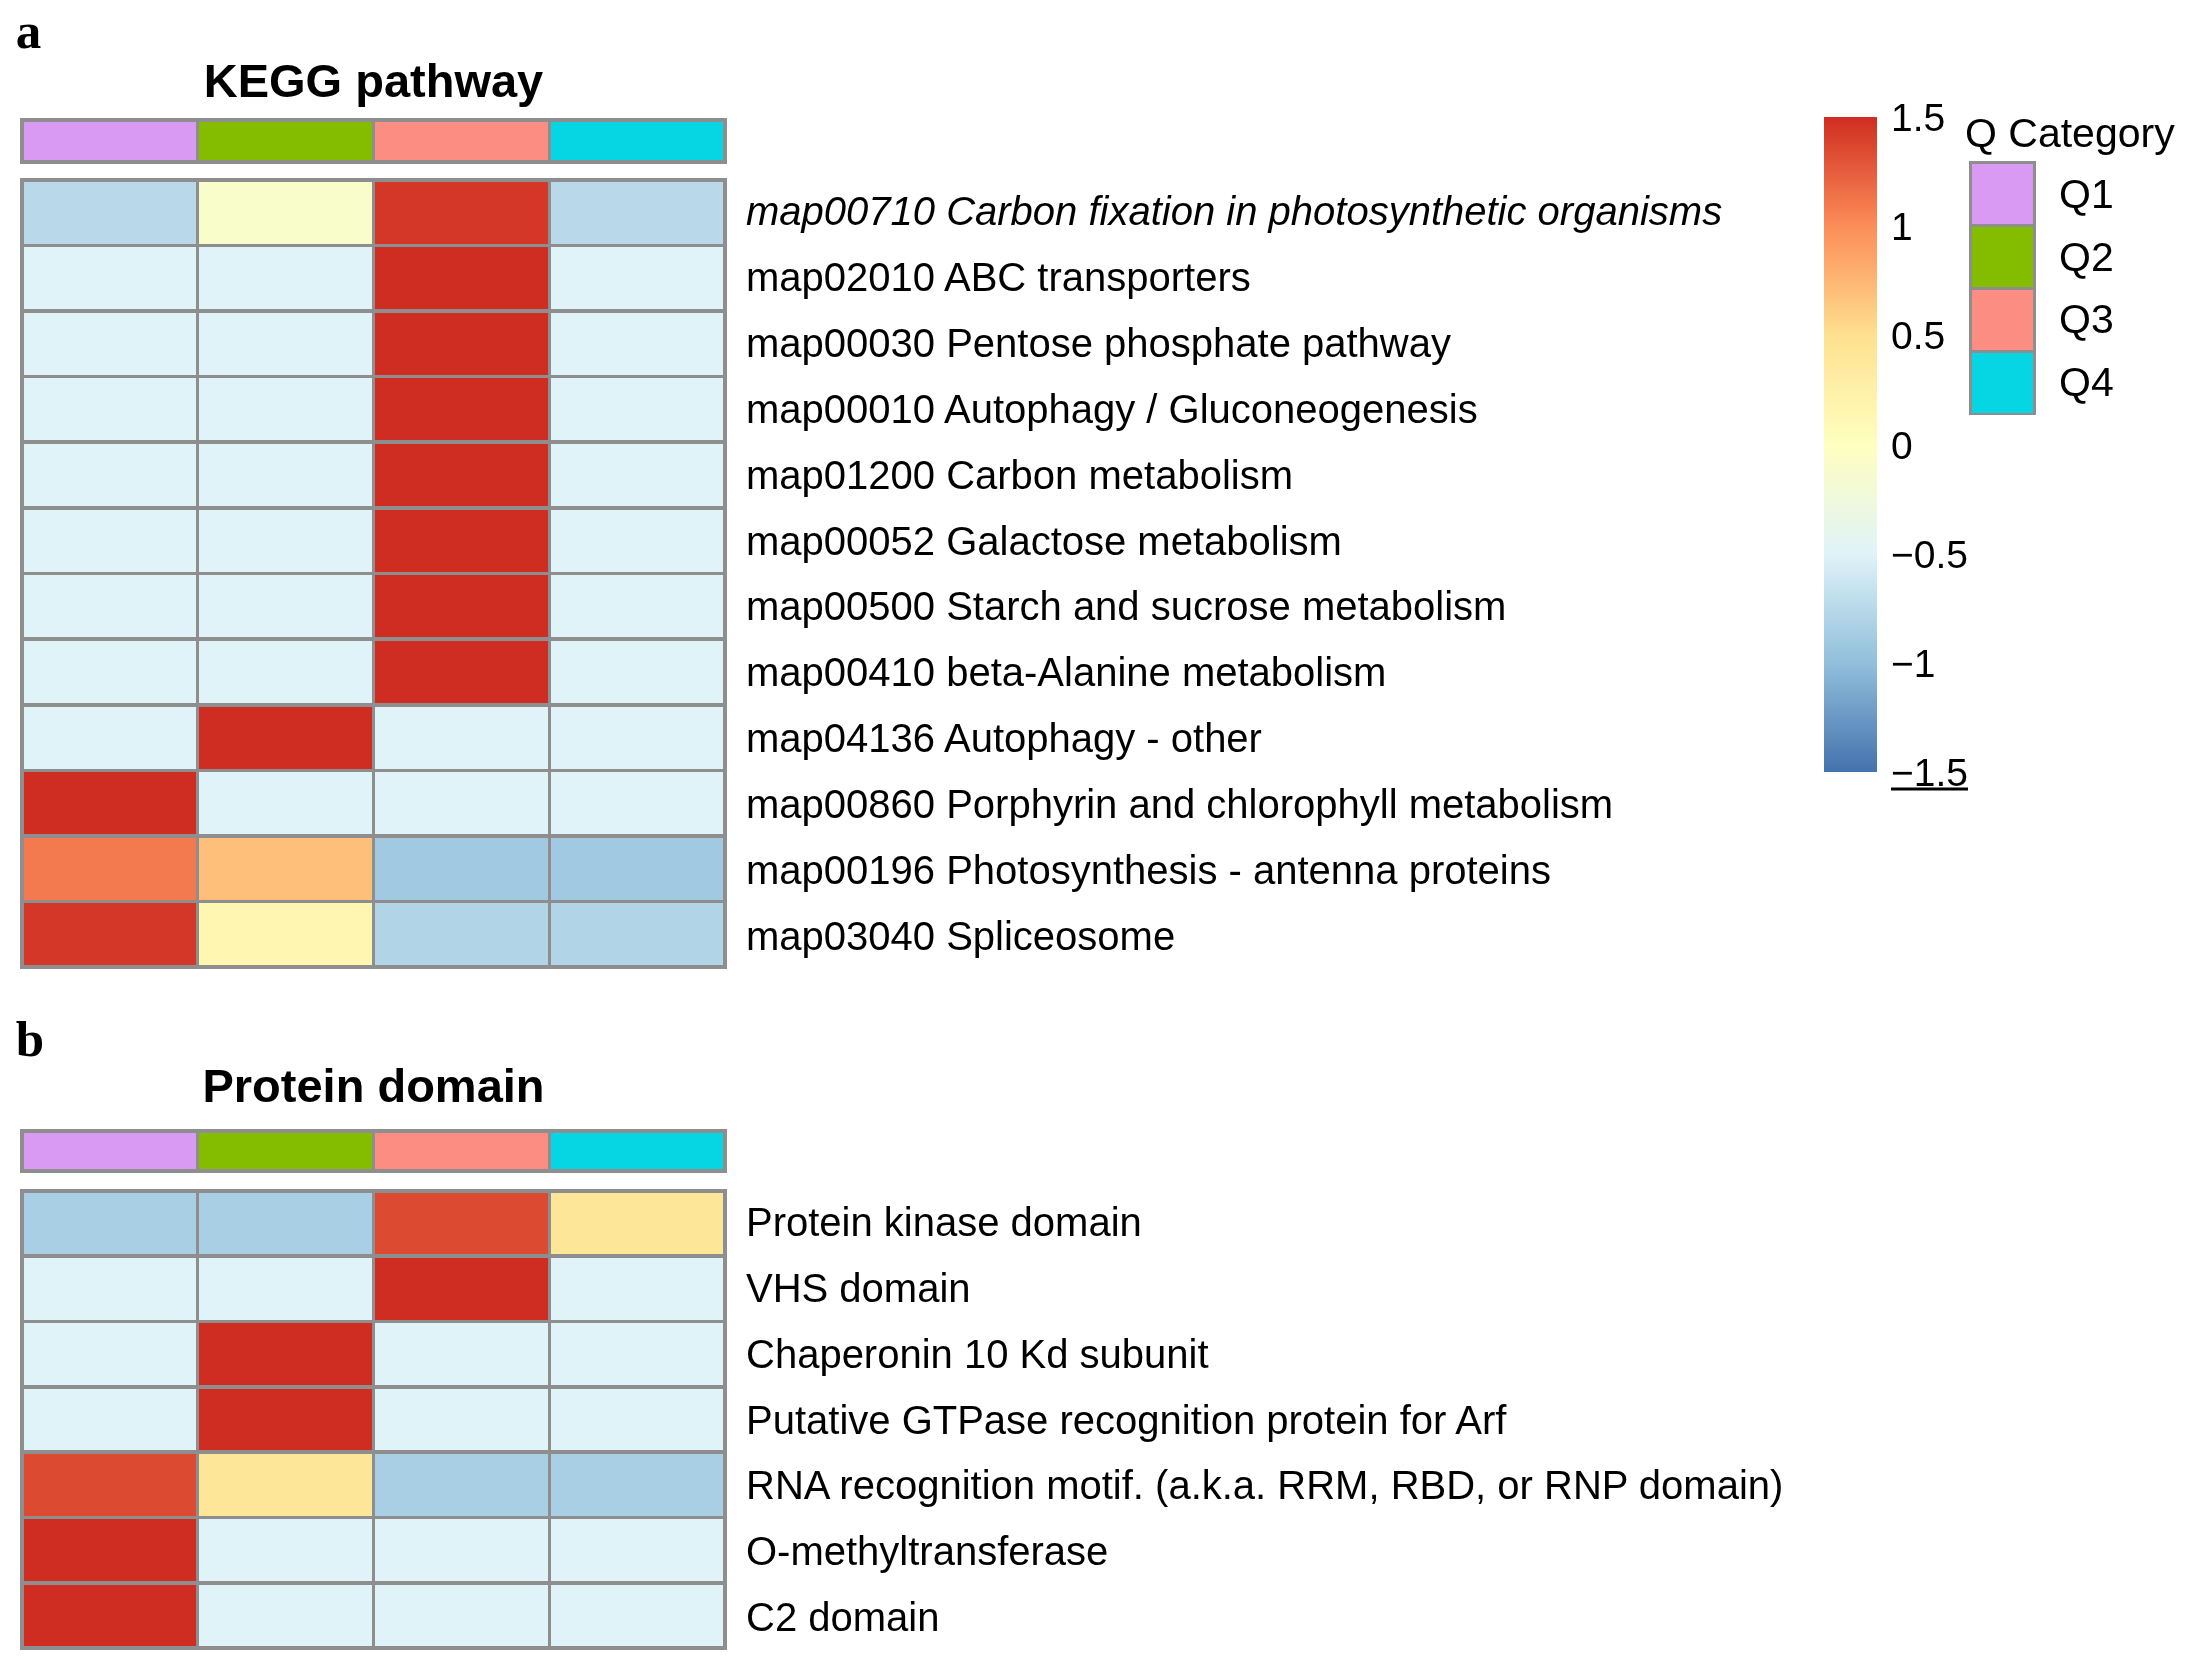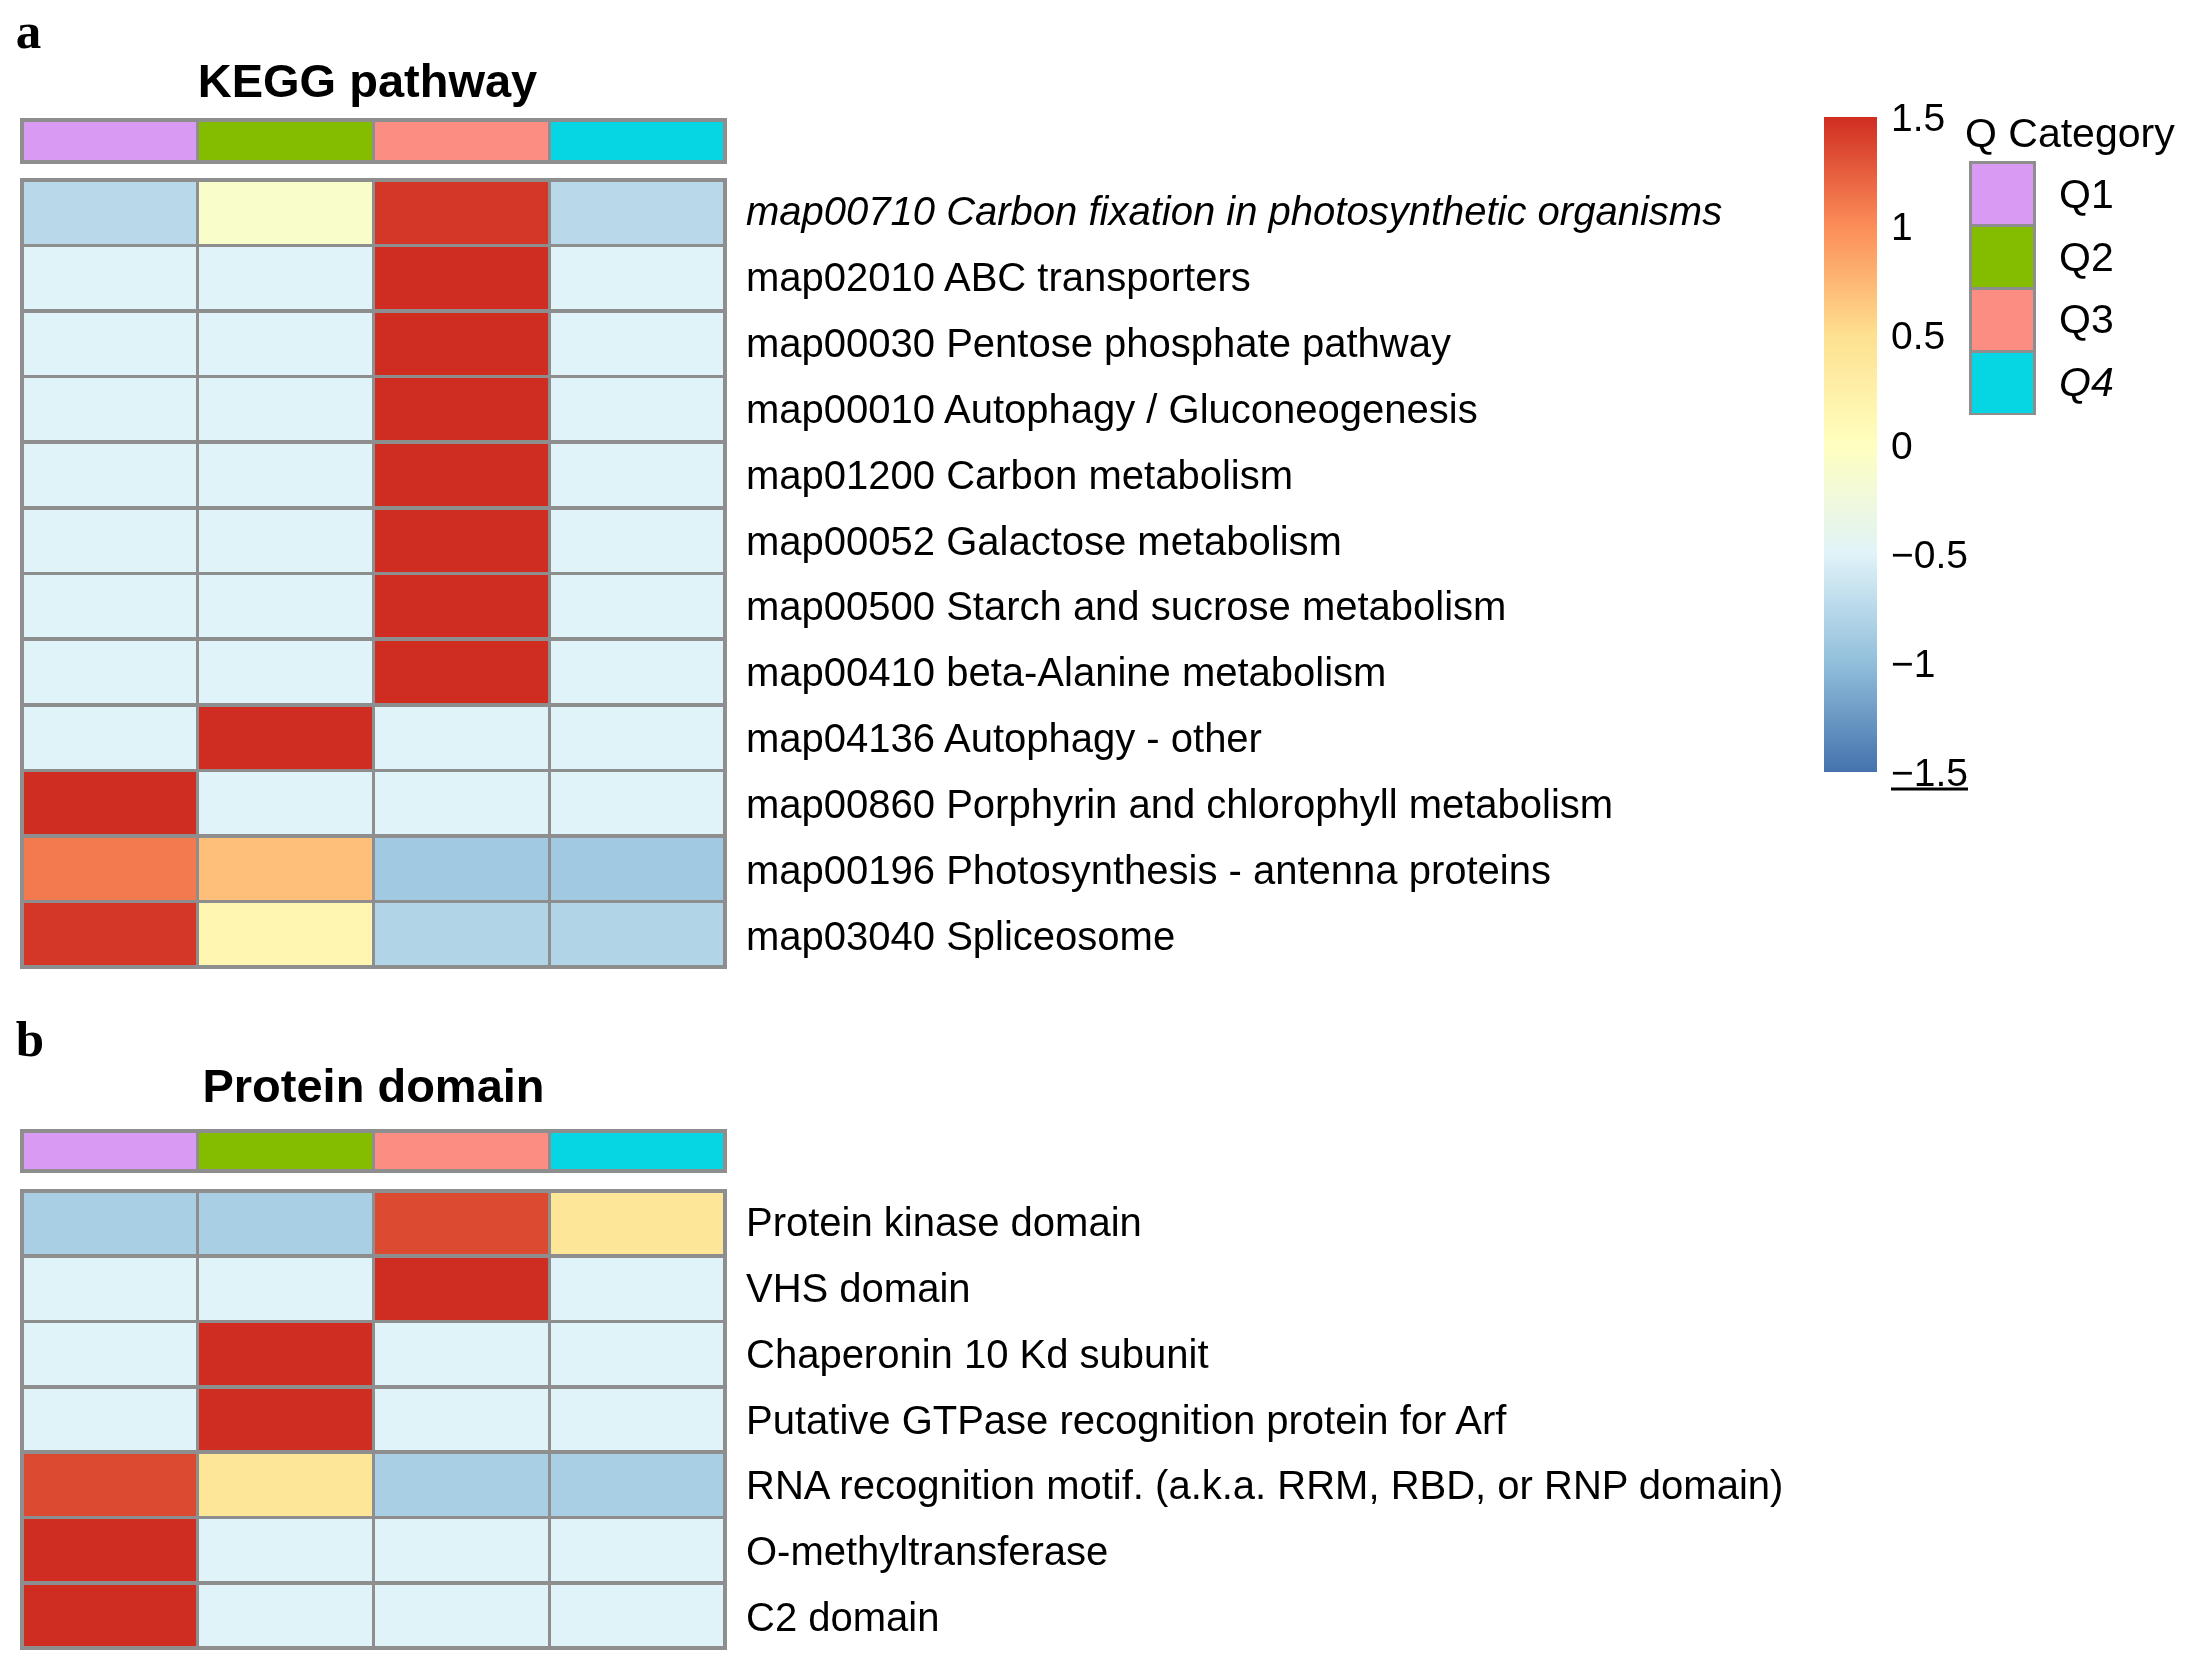--- a/index.html
+++ b/index.html
@@ -85,21 +85,21 @@
     font-size: 41px;
     line-height: 1;
     white-space: nowrap;
   }
 </style>
 </head>
 <body>
 
 <div class="abs panel-letter" style="left:15.7px; top:5.7px;">a</div>
 
-<div class="abs panel-title" style="left:14px; top:57px; width:707px;text-align:center;">KEGG pathway</div>
+<div class="abs panel-title" style="left:20px; top:57px; width:707px;text-align:center;">KEGG pathway</div>
 
 <div class="abs q-strip" id="strip-a" style="left:20px; top:118px; width:707px; height:46px;">
     <div class="q-cell" title="Q1" style="background: rgb(217, 154, 243);"></div>
     <div class="q-cell" title="Q2" style="background: rgb(132, 189, 0);"></div>
     <div class="q-cell" title="Q3" style="background: rgb(251, 141, 131);"></div>
     <div class="q-cell" title="Q4" style="background: rgb(6, 214, 228);"></div>
   </div>
 
 <div class="abs hm-grid" id="grid-a" style="left: 20px; top: 178px; width: 707px; height: 791px; grid-template-rows: repeat(12, 1fr);">
     <div class="hm-cell" style="background: rgb(185, 217, 234);"></div>
@@ -234,15 +234,15 @@
 <div class="abs" id="legend-swatches">
     <div class="legend-swatch" style="background: rgb(217, 154, 243);"></div>
     <div class="legend-swatch" style="background: rgb(132, 189, 0);"></div>
     <div class="legend-swatch" style="background: rgb(251, 141, 131);"></div>
     <div class="legend-swatch" style="background: rgb(6, 214, 228);"></div>
   </div>
 <div id="legend-labels">
     <div class="legend-label" style="top: 194px;">Q1</div>
     <div class="legend-label" style="top: 257px;">Q2</div>
     <div class="legend-label" style="top: 319px;">Q3</div>
-    <div class="legend-label" style="top: 382px; font-style: italic;">Q4</div>
+    <div class="legend-label" style="top: 382px;">Q4</div>
   </div>
 
 
 </body></html>

